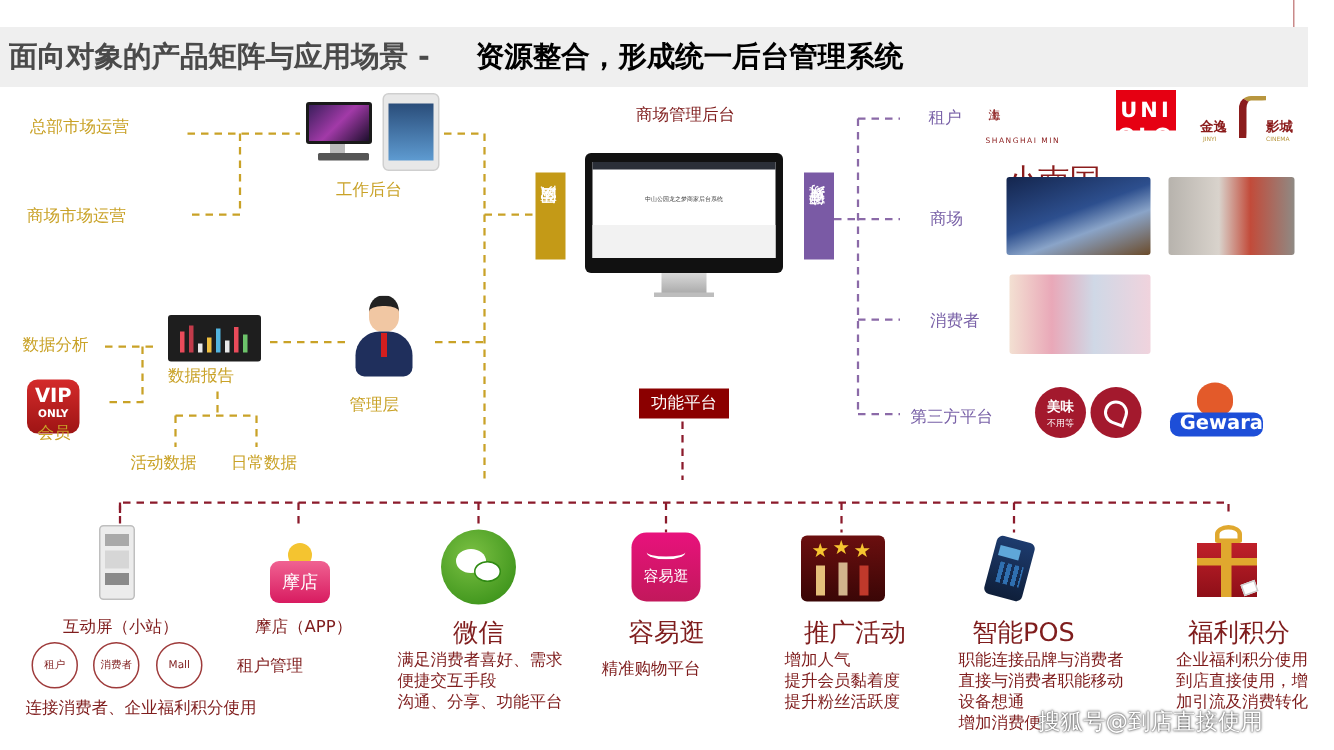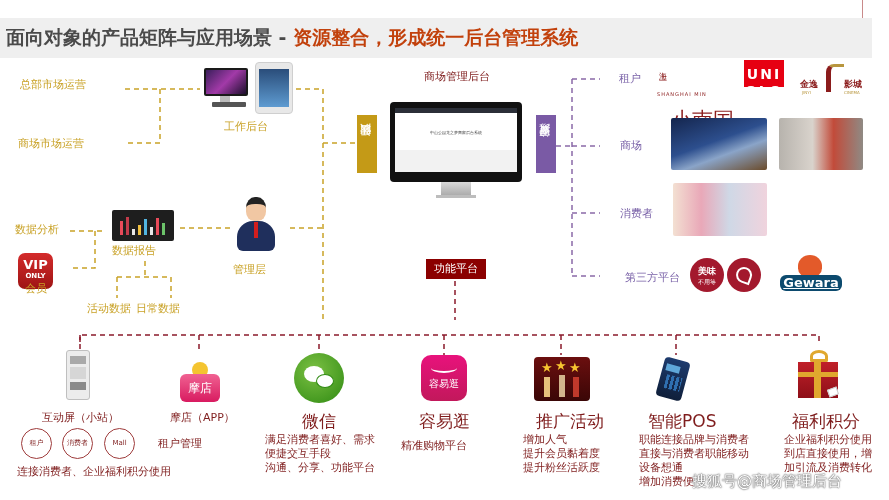--- a/index.html
+++ b/index.html
@@ -1,21 +1,21 @@
 <!DOCTYPE html>
 <html><head>
 <meta charset="utf-8">
 <style>
   * { margin:0; padding:0; box-sizing:border-box; }
   html, body { width:889px; height:500px; background:#ffffff; overflow:hidden; }
   body { position:relative; font-family:"DejaVu Sans","Liberation Sans",sans-serif; }
   .abs { position:absolute; }
   .title-bar { left:0; top:18px; width:872px; height:40px; background:#efefef; }
   .title-dark { color:#4a4a4a; font-size:19px; font-weight:bold; }
-  .title-red { color:#c2410c; font-size:19px; font-weight:bold; }
+  .title-red { color:#000000; font-size:19px; font-weight:bold;margin-left:24px; }
   .title-wrap { left:6px; top:25px; white-space:nowrap; }
   .top-line { left:862px; top:0; width:1px; height:24px; background:#c98a8a; }
 
   .gold { color:#c9a227; font-size:11px; white-space:nowrap; }
   .purple { color:#7a62a8; font-size:11px; white-space:nowrap; }
   .maroon { color:#7f1d1d; font-size:11px; white-space:nowrap; }
   .maroon-center { color:#7f1d1d; font-size:17px; text-align:center; white-space:nowrap; }
   .desc { color:#7f1d1d; font-size:11px; line-height:14px; white-space:nowrap; }
 
   svg.lines { position:absolute; left:0; top:0; width:889px; height:500px; pointer-events:none; }
@@ -115,21 +115,21 @@
 </div>
 <div class="abs gold" style="left:112px;top:243px;">数据报告</div>
 
 <div class="abs" style="left:18px;top:253px;width:35px;height:36px;background:linear-gradient(#d42b2b,#9e1414);border-radius:7px;color:#fff;text-align:center;font-weight:bold;">
   <div style="font-size:13px;line-height:15px;padding-top:4px;">VIP</div>
   <div style="font-size:7px;line-height:9px;">ONLY</div>
 </div>
 <div class="abs gold" style="left:25px;top:281px;">会员</div>
 
 <div class="abs gold" style="left:87px;top:301px;">活动数据</div>
-<div class="abs gold" style="left:136px;top:301px;text-align:center;">日常数据</div>
+<div class="abs gold" style="left:154px;top:301px;text-align:center;">日常数据</div>
 
 <div class="abs" style="left:235px;top:195px;width:42px;height:58px;">
   <div style="position:absolute;left:11px;top:2px;width:20px;height:24px;background:#f1c7a3;border-radius:45% 45% 40% 40%;border-top:7px solid #222;"></div>
   <div style="position:absolute;left:2px;top:26px;width:38px;height:30px;background:#1f2f5c;border-radius:16px 16px 6px 6px;"></div>
   <div style="position:absolute;left:19px;top:27px;width:4px;height:16px;background:#d31e1e;"></div>
 </div>
 <div class="abs gold" style="left:233px;top:262px;">管理层</div>
 
 <div class="abs vlabel gold-bg" style="left:357px;top:115px;width:20px;height:58px;">运营团队</div>
 
@@ -144,21 +144,21 @@
 <div class="abs stand" style="left:441px;top:182px;width:30px;height:14px;"></div>
 <div class="abs" style="left:436px;top:195px;width:40px;height:3px;background:#bdbdbd;"></div>
 
 <div class="abs vlabel purple-bg" style="left:536px;top:115px;width:20px;height:58px;">管理对象</div>
 
 <div class="abs func-btn" style="left:426px;top:259px;width:60px;height:20px;">功能平台</div>
 
 <div class="abs purple" style="left:619px;top:71px;">租户</div>
 <div class="abs purple" style="left:620px;top:138px;">商场</div>
 <div class="abs purple" style="left:620px;top:206px;">消费者</div>
-<div class="abs purple" style="left:625px;top:270px;">第三方平台</div>
+<div class="abs purple" style="left:607px;top:270px;">第三方平台</div>
 
 <div class="abs" style="left:657px;top:62px;width:84px;height:38px;">
   <div style="position:absolute;left:0;top:4px;width:10px;font-size:8px;line-height:9px;color:#8b1c1c;writing-mode:vertical-rl;">上海</div>
   <div style="position:absolute;left:14px;top:0;font-size:21px;color:#8b1c1c;font-family:'DejaVu Serif',serif;margin-top:44px;">小南国</div>
   <div style="position:absolute;left:0;top:29px;font-size:5px;letter-spacing:1px;color:#8b1c1c;">SHANGHAI MIN</div>
 </div>
 <div class="abs uniqlo" style="left:744px;top:60px;width:40px;height:27px;">
   <div>UNI</div>
   <div>QLO</div>
 </div>
@@ -177,21 +177,21 @@
 
 <div class="abs" style="left:690px;top:258px;width:34px;height:34px;border-radius:50%;background:#a3192d;color:#fff;text-align:center;">
   <div style="font-size:9px;font-weight:bold;padding-top:7px;">美味</div>
   <div style="font-size:6px;">不用等</div>
 </div>
 <div class="abs" style="left:727px;top:258px;width:34px;height:34px;border-radius:50%;background:#a3192d;">
   <div style="position:absolute;left:9px;top:9px;width:16px;height:16px;border:2px solid #fff;border-radius:50% 50% 0 50%;transform:rotate(20deg);"></div>
 </div>
 <div class="abs" style="left:780px;top:255px;width:62px;height:42px;">
   <div style="position:absolute;left:18px;top:0;width:24px;height:22px;background:#e35a2a;border-radius:50% 50% 40% 40%;"></div>
-  <div style="position:absolute;left:0;top:20px;width:62px;text-align:center;color:#fff;font-weight:bold;font-size:13px;background:#0c4a6e;border-radius:6px;line-height:16px;text-decoration:underline;">Gewara</div>
+  <div style="position:absolute;left:0;top:20px;width:62px;text-align:right;color:#fff;font-weight:bold;font-size:13px;background:#1d4ed8;border-radius:6px;line-height:16px;">Gewara</div>
 </div>
 
 <div class="abs" style="left:66px;top:350px;width:24px;height:50px;background:#ececec;border:1px solid #bfbfbf;border-radius:3px;">
   <div style="position:absolute;left:3px;top:5px;right:3px;height:8px;background:#a9a9a9;"></div>
   <div style="position:absolute;left:3px;top:16px;right:3px;height:12px;background:#d6d6d6;"></div>
   <div style="position:absolute;left:3px;top:31px;right:3px;height:8px;background:#8a8a8a;"></div>
 </div>
 <div class="abs maroon" style="left:42px;top:410px;">互动屏（小站）</div>
 <div class="abs circle" style="left:21px;top:428px;width:31px;height:31px;">租户</div>
 <div class="abs circle" style="left:62px;top:428px;width:31px;height:31px;">消费者</div>
@@ -258,13 +258,13 @@
   <div style="position:absolute;left:4px;top:22px;width:40px;height:5px;background:#e0a82e;"></div>
   <div style="position:absolute;left:34px;top:38px;width:10px;height:8px;background:#fff;border:1px solid #ccc;transform:rotate(-20deg);"></div>
 </div>
 <div class="abs maroon-center" style="left:792px;top:410px;width:56px;">福利积分</div>
 <div class="abs desc" style="left:784px;top:433px;">
   <div>企业福利积分使用</div>
   <div>到店直接使用，增</div>
   <div>加引流及消费转化</div>
 </div>
 
-<div class="abs watermark" style="left:692px;top:472px;">搜狐号@商场管理后台</div>
+<div class="abs watermark" style="left:692px;top:472px;">搜狐号@到店直接使用</div>
 
 </body></html>

